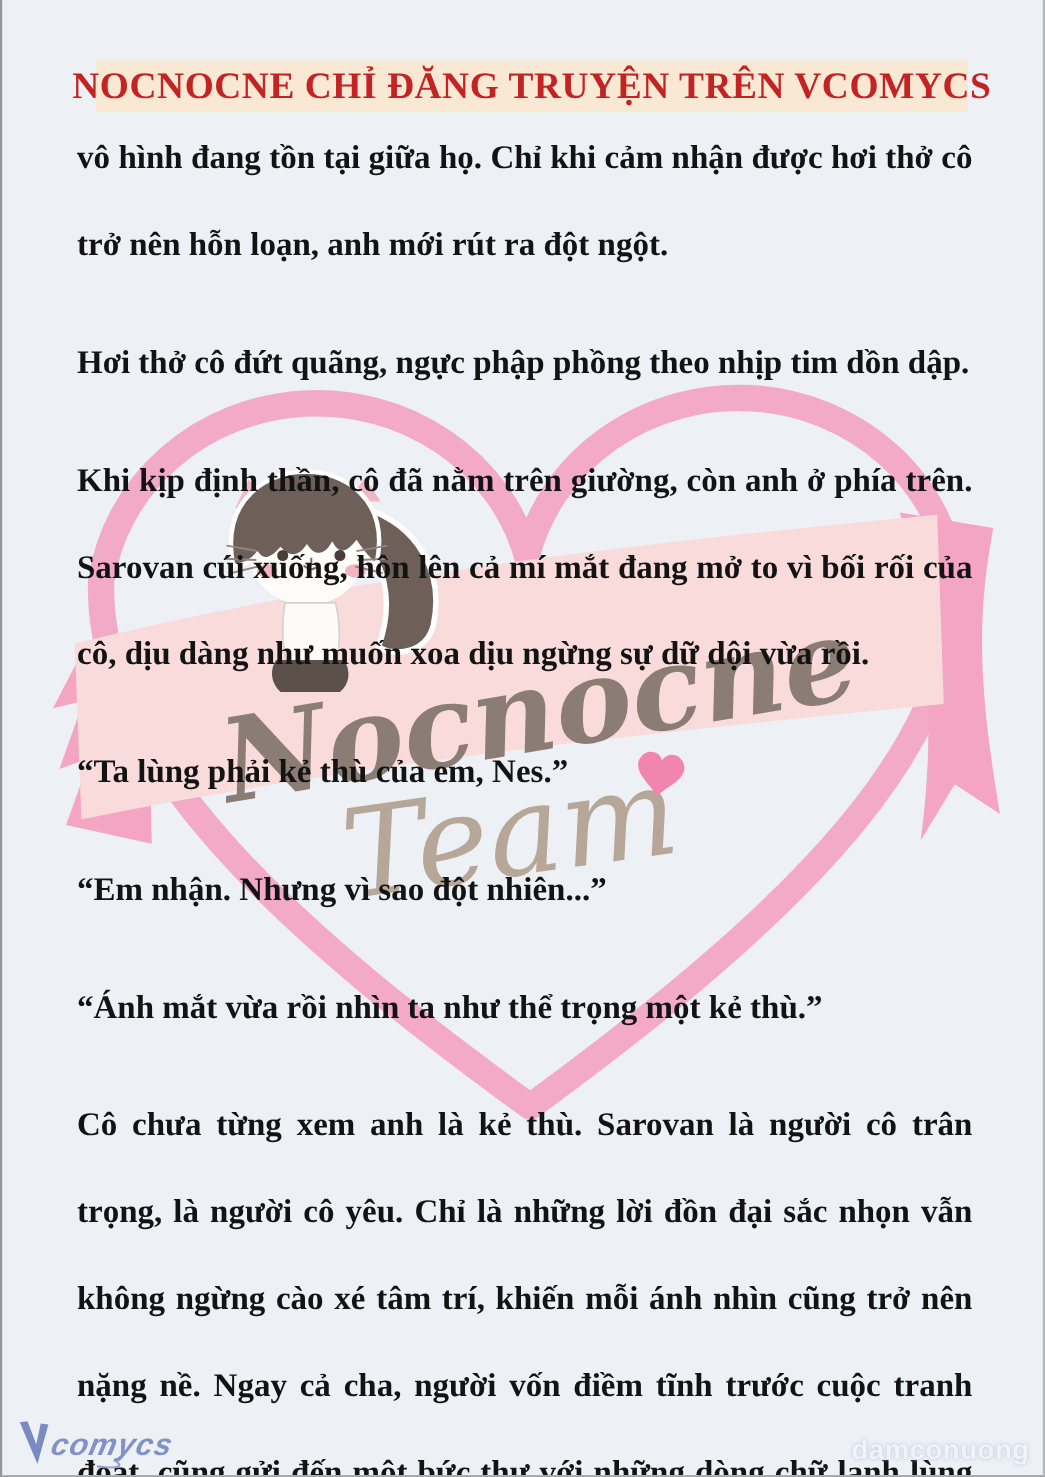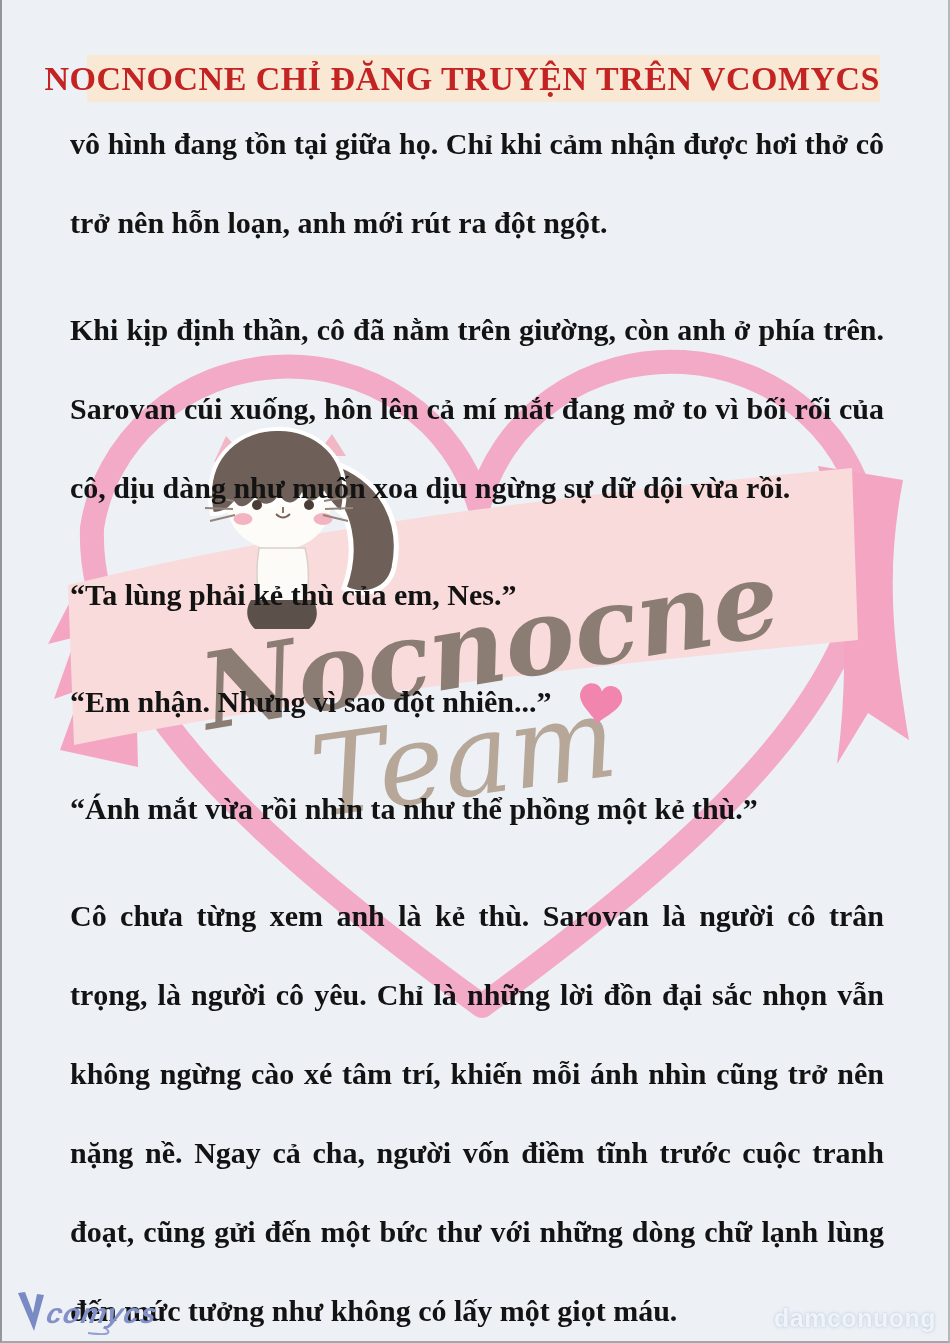--- a/index.html
+++ b/index.html
@@ -13,21 +13,21 @@
     border-bottom:2px solid #a3a7ac;
     overflow:hidden;
     font-family:"Liberation Serif","DejaVu Serif",serif;
   }
   .watermark{position:absolute;left:0;top:0;width:950px;height:1343px;z-index:1;}
   .banner-word{font-family:"DejaVu Serif","Liberation Serif",serif;font-weight:bold;font-style:italic;}
   .script-word{font-family:"DejaVu Serif","Liberation Serif",serif;font-style:italic;}
   .header-band{
     position:absolute;left:85px;top:55px;width:793px;height:47px;z-index:2;
     background:#f9e8d3;
-    display:flex;align-items:center;justify-content:flex-end;
+    display:flex;align-items:center;justify-content:center;
   }
   .header-band span{
     color:#c32323;font-weight:bold;font-size:34px;letter-spacing:.5px;white-space:nowrap;
   }
   .content{
     position:absolute;top:104px;left:0;right:0;z-index:2;
     padding:0 64px 0 68px;
   }
   .content p{
     margin:0 0 28px 0;
@@ -79,24 +79,25 @@
 
     <path transform="translate(573,676) rotate(8) scale(1.15)" d="M25,10 C22,2 10,2 7,12 C4,22 18,30 25,38 C32,30 46,22 43,12 C40,2 28,2 25,10 Z" fill="#f285ad"></path>
   </svg>
 
   <div class="header-band">
     <span>NOCNOCNE CHỈ ĐĂNG TRUYỆN TRÊN VCOMYCS</span>
   </div>
 
   <div class="content">
     <p>vô hình đang tồn tại giữa họ. Chỉ khi cảm nhận được hơi thở cô trở nên hỗn loạn, anh mới rút ra đột ngột.</p>
+    <p>Hơi thở cô đứt quãng, ngực phập phồng theo nhịp tim dồn dập.</p>
     <p>Khi kịp định thần, cô đã nằm trên giường, còn anh ở phía trên. Sarovan cúi xuống, hôn lên cả mí mắt đang mở to vì bối rối của cô, dịu dàng như muốn xoa dịu ngừng sự dữ dội vừa rồi.</p>
     <p>“Ta lùng phải kẻ thù của em, Nes.”</p>
     <p>“Em nhận. Nhưng vì sao đột nhiên...”</p>
-    <p>“Ánh mắt vừa rồi nhìn ta như thể phồng một kẻ thù.”</p>
+    <p>“Ánh mắt vừa rồi nhìn ta như thể trọng một kẻ thù.”</p>
     <p>Cô chưa từng xem anh là kẻ thù. Sarovan là người cô trân trọng, là người cô yêu. Chỉ là những lời đồn đại sắc nhọn vẫn không ngừng cào xé tâm trí, khiến mỗi ánh nhìn cũng trở nên nặng nề. Ngay cả cha, người vốn điềm tĩnh trước cuộc tranh đoạt, cũng gửi đến một bức thư với những dòng chữ lạnh lùng đến mức tưởng như không có lấy một giọt máu.</p>
   </div>
 
   <svg class="logo" width="190" height="46" viewBox="0 0 190 46">
     <path d="M 6,4 L 22,42 L 32,6 L 25,5 L 21,24 L 13,3 Z" fill="#6c80bd" opacity="0.9"></path>
     <g transform="translate(33,34) skewX(-12)">
       <text font-family="Liberation Sans, DejaVu Sans, sans-serif" font-weight="bold" font-style="italic" font-size="28" letter-spacing="1" fill="#8292c9">comycs</text>
     </g>
     <path d="M 92,38 q 14,10 -16,6" fill="none" stroke="#8292c9" stroke-width="2" opacity="0.85"></path>
   </svg>

